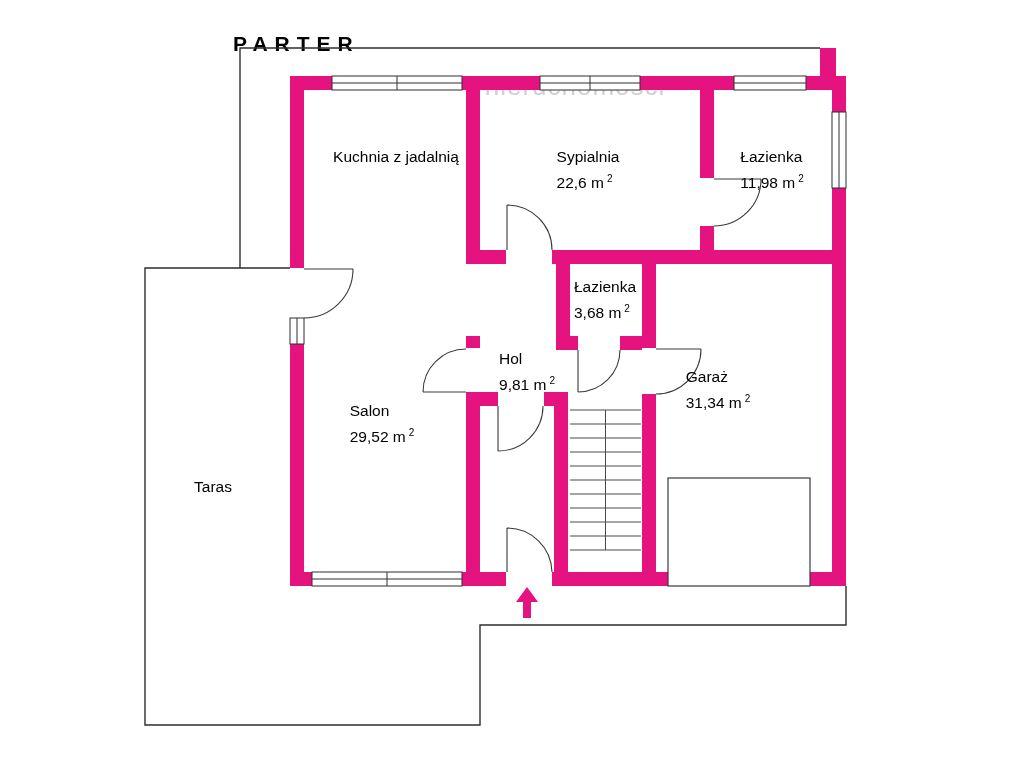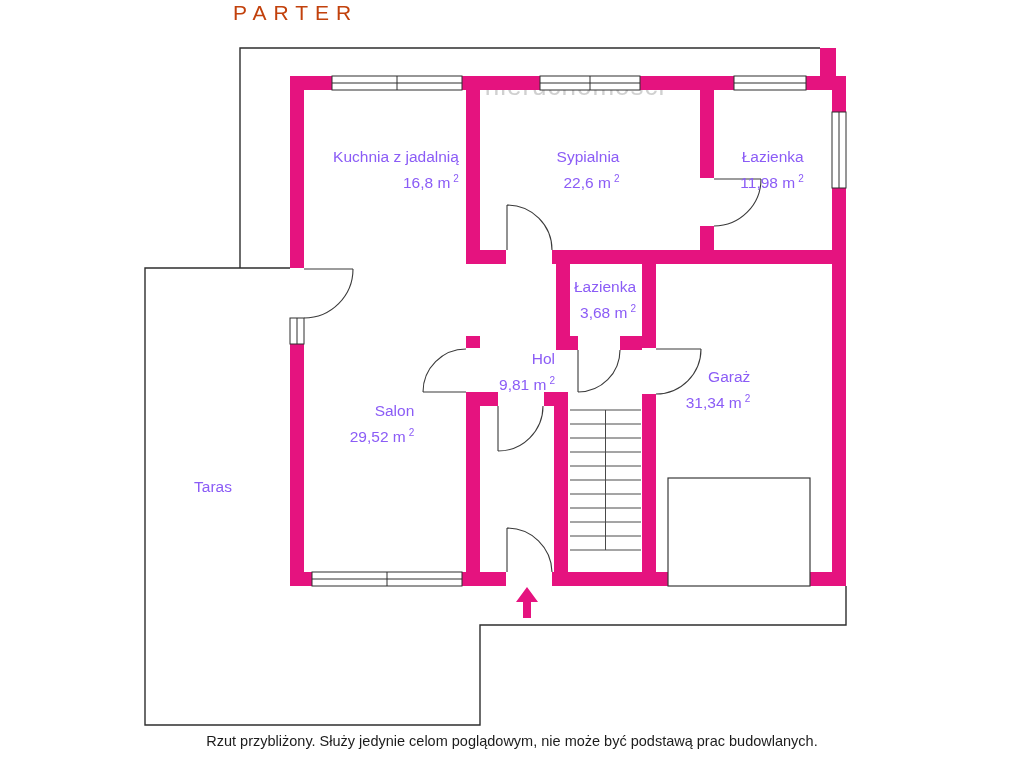--- a/index.html
+++ b/index.html
@@ -1,41 +1,41 @@
 <!DOCTYPE html>
 <html style="--wall: #e5137f; --line: #2e2e2e; --wm: #c8c8c8;"><head>
 <meta charset="utf-8">
 <style>
   html,body{margin:0;padding:0;background:#fff;}
   .canvas{
     position:relative;width:1024px;height:768px;background:#ffffff;
     overflow:hidden;font-family:"Liberation Sans",sans-serif;color:#111;
   }
   .page-title{
-    position:absolute;left:233px;top:1px;
-    font-size:21px;font-weight:normal;letter-spacing:7px;color:#c2410c;
+    position:absolute;left:233px;top:32px;
+    font-size:21px;font-weight:bold;letter-spacing:7px;color:#000000;
   }
   .watermark{
     position:absolute;left:575px;top:86px;transform:translate(-50%,-50%);
     font-size:26px;color:var(--wm,#c8c8c8);letter-spacing:1px;opacity:.85;
     white-space:nowrap;z-index:0;
   }
   svg.plan{position:absolute;left:0;top:0;z-index:1;}
   .wall{fill:var(--wall,#e5137f);stroke:none;}
   .gap{fill:#ffffff;stroke:none;}
   .thin{stroke:var(--line,#2e2e2e);stroke-width:1.4;fill:none;}
   .win{fill:#ffffff;stroke:var(--line,#2e2e2e);stroke-width:1;}
   .winline{stroke:var(--line,#2e2e2e);stroke-width:1;fill:none;}
   .door{stroke:#3a3a3a;stroke-width:1.1;fill:none;}
   .tread{stroke:#4a4a4a;stroke-width:1;fill:none;}
   .gate{fill:#ffffff;stroke:#3a3a3a;stroke-width:1.2;}
   .arrow{fill:var(--wall,#e5137f);stroke:none;}
   .room{
-    position:absolute;transform:translateX(-50%);text-align:right;z-index:2;
-    font-size:15.5px;color:#8b5cf6;white-space:nowrap;line-height:22px;
+    position:absolute;transform:translateX(-50%);text-align:left;z-index:2;
+    font-size:15.5px;color:#000000;white-space:nowrap;line-height:22px;
   }
   .room .room-area sup{font-size:10px;margin-left:3px;}
   .footer{
     position:absolute;left:0;top:733px;width:1024px;text-align:center;
     font-size:14.5px;color:#1c1c1c;z-index:2;
   }
 </style>
 </head>
 <body>
 
@@ -109,21 +109,20 @@
       <path class="tread" d="M605.5,410 V550"></path>
     </g>
 
     <rect class="gate" x="668" y="478" width="142" height="108"></rect>
 
     <path class="arrow" d="M527,587 L538,602 L531,602 L531,618 L523,618 L523,602 L516,602 Z"></path>
   </svg>
 
   <div class="room" style="left:396px;top:146px">
     <div class="room-name">Kuchnia z jadalnią</div>
-    <div class="room-area"><span>16,8 m</span><sup>2</sup></div>
   </div>
 
   <div class="room" style="left:588px;top:146px">
     <div class="room-name">Sypialnia</div>
     <div class="room-area"><span>22,6 m</span><sup>2</sup></div>
   </div>
 
   <div class="room" style="left:772px;top:146px">
     <div class="room-name">Łazienka</div>
     <div class="room-area"><span>11,98 m</span><sup>2</sup></div>
@@ -147,15 +146,14 @@
   <div class="room" style="left:382px;top:400px">
     <div class="room-name">Salon</div>
     <div class="room-area"><span>29,52 m</span><sup>2</sup></div>
   </div>
 
 
   <div class="room" style="left:213px;top:476px">
     <div class="room-name">Taras</div>
   </div>
 
-  <div class="footer">Rzut przybliżony. Służy jedynie celom poglądowym, nie może być podstawą prac budowlanych.</div>
 
 </div>
 
 </body></html>

